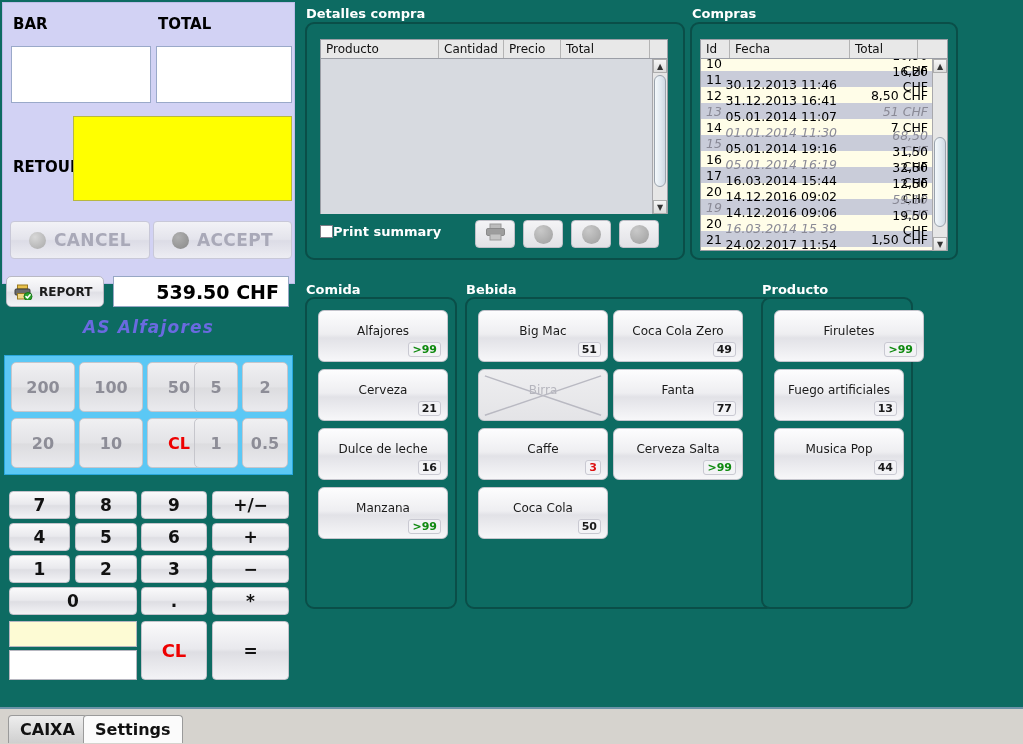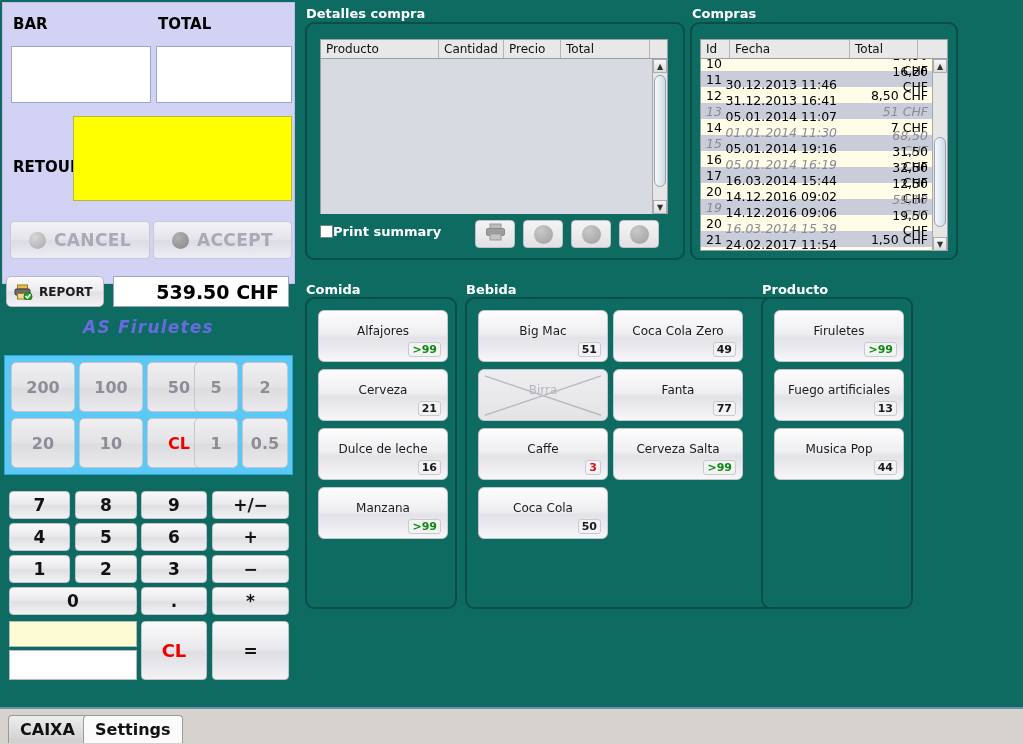--- a/index.html
+++ b/index.html
@@ -220,21 +220,21 @@
           <rect x="3.5" y="1" width="10" height="4" fill="#e8c04a" stroke="#9a7a20"></rect>
           <rect x="1" y="5" width="15" height="6" rx="1.2" fill="#6b6b6b" stroke="#3d3d3d"></rect>
           <rect x="3.5" y="9.5" width="10" height="5.5" fill="#f2d98a" stroke="#9a7a20"></rect>
           <circle cx="14" cy="12.5" r="4" fill="#2ba32b" stroke="#187418"></circle>
           <path d="M12 12.6 L13.4 14 L16.1 10.8" stroke="#fff" stroke-width="1.6" fill="none" stroke-linecap="round" stroke-linejoin="round"></path>
         </svg>
       </span>
       <span>REPORT</span>
     </div>
     <div class="total-display">539.50 CHF</div>
-    <div class="brand">AS Firuletes</div>
+    <div class="brand">AS Alfajores</div>
 
     <div class="denom-panel">
       <div class="denom-btn wide" style="left:6px;  top:6px;">200</div>
       <div class="denom-btn wide" style="left:74px; top:6px;">100</div>
       <div class="denom-btn wide" style="left:142px;top:6px;">50</div>
       <div class="denom-btn" style="left:189px;top:6px;width:44px;">5</div>
       <div class="denom-btn" style="left:237px;top:6px;width:46px;">2</div>
 
       <div class="denom-btn wide" style="left:6px;  top:62px;">20</div>
       <div class="denom-btn wide" style="left:74px; top:62px;">10</div>
@@ -450,21 +450,21 @@
         <div class="prod-btn" style="left: 11px; top: 188px; width: 130px;">
           <div class="pname">Coca Cola</div>
           <div class="pstock">50</div>
         </div>
       </div>
   </div>
 
   <div class="group-title" style="left:762px; top:282px;">Producto</div>
   <div class="group-box" style="left:761px; top:297px; width:152px; height:312px;">
     <div id="cat-2" style="position:absolute; inset:0;">
-        <div class="prod-btn" style="left: 11px; top: 11px; width: 130px;">
+        <div class="prod-btn" style="left: 11px; top: 11px; width: 150px;">
           <div class="pname">Firuletes</div>
           <div class="pstock high">&gt;99</div>
         </div>
         <div class="prod-btn" style="left: 11px; top: 70px; width: 130px;">
           <div class="pname">Fuego artificiales</div>
           <div class="pstock">13</div>
         </div>
         <div class="prod-btn" style="left: 11px; top: 129px; width: 130px;">
           <div class="pname">Musica Pop</div>
           <div class="pstock">44</div>

